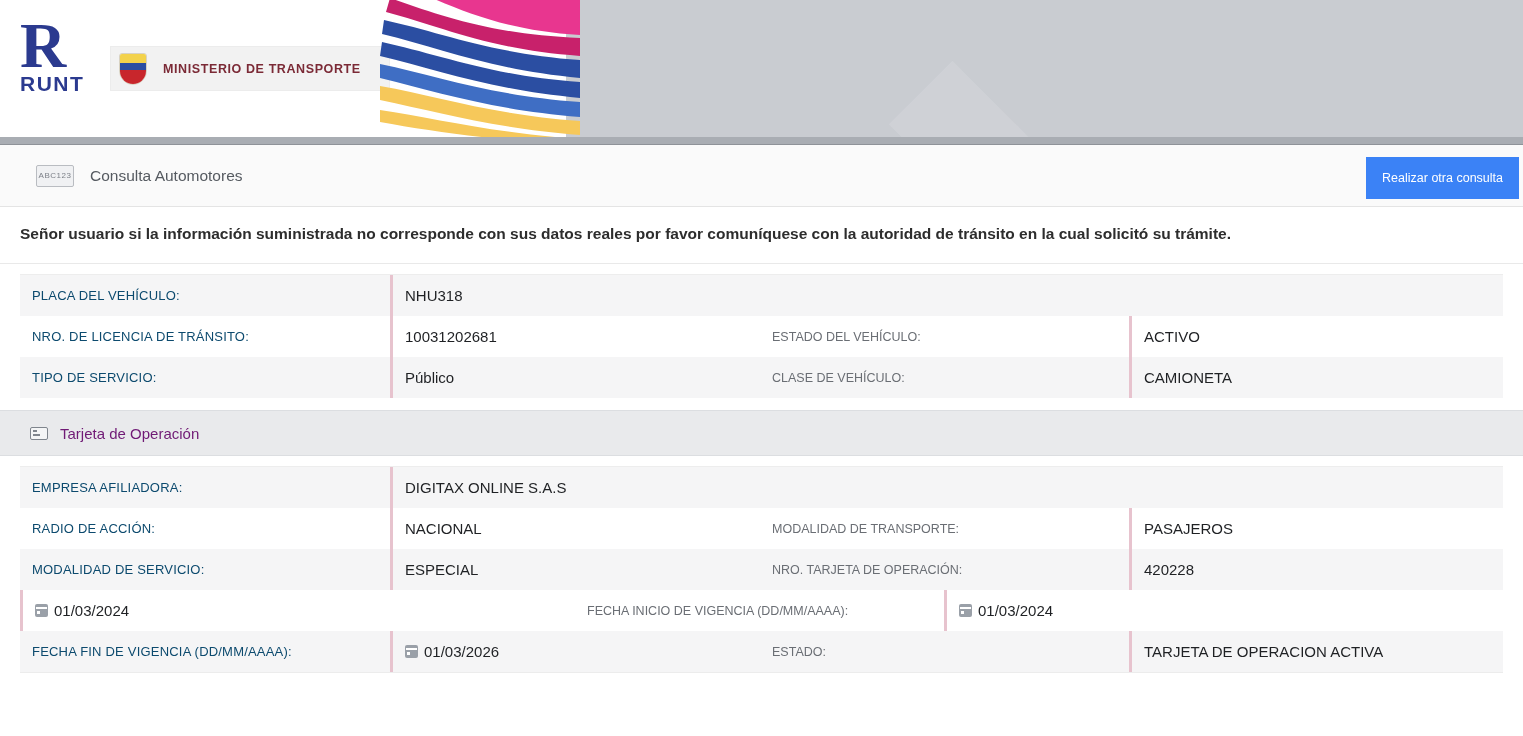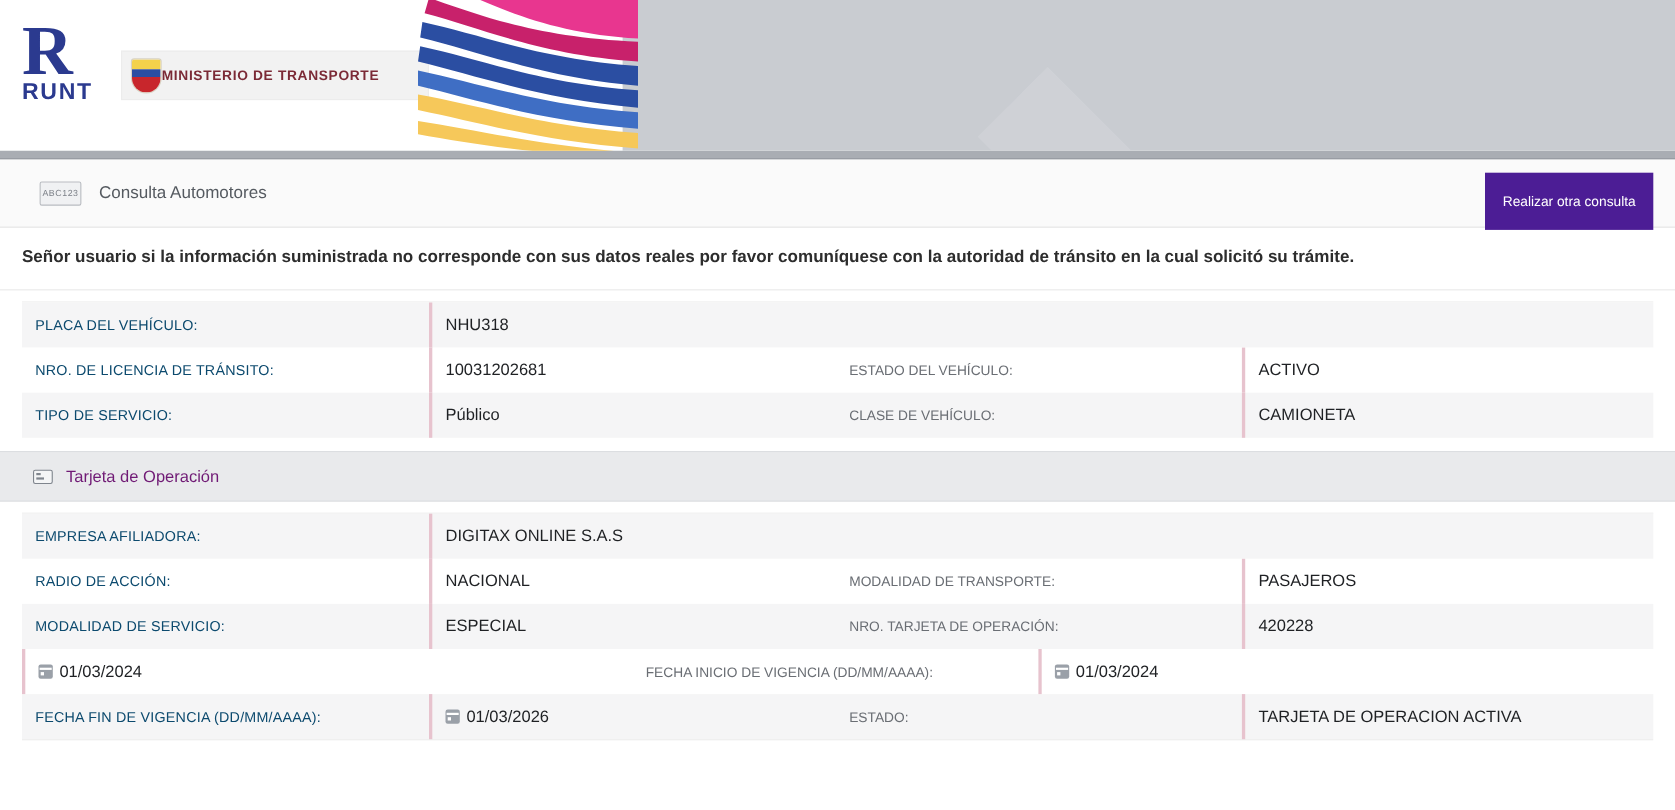--- a/index.html
+++ b/index.html
@@ -69,21 +69,21 @@
     border: 1px solid #d8d2c2;
     border-radius: 3px 3px 14px 14px;
     position: relative;
     overflow: hidden;
     flex: 0 0 auto;
   }
   .shield .s1 { position:absolute; left:0; top:0; width:100%; height:33%; background:#f3d24b; }
   .shield .s2 { position:absolute; left:0; top:33%; width:100%; height:22%; background:#2b4ea2; }
   .shield .s3 { position:absolute; left:0; top:55%; width:100%; height:45%; background:#c8262c; }
   .mintransporte .mt-label {
-    margin-left: 0;
+    margin-left: 16px;
     font-size: 12.5px;
     font-weight: bold;
     color: #7b2a36;
     letter-spacing: .6px;
   }
   
   .swoosh {
     position: absolute;
     left: 380px; top: -10px;
     width: 200px; height: 150px;
@@ -117,25 +117,25 @@
     letter-spacing: .5px;
     flex: 0 0 auto;
   }
   .subheader-title {
     margin-left: 16px;
     font-size: 15.5px;
     color: #555a60;
   }
   .btn-otra-consulta {
     position: absolute;
-    right: 20px; top: 12px;
-    background: #4c1d95;
+    right: 4px; top: 12px;
+    background: #3b82f6;
     color: #fff;
     border: none;
-    height: 52px;
+    height: 42px;
     padding: 0 16px;
     font-size: 12.5px;
     font-family: "Liberation Sans", sans-serif;
     cursor: pointer;
   }
 
   
   .notice {
     padding: 18px 20px 20px 20px;
     font-size: 15.5px;

